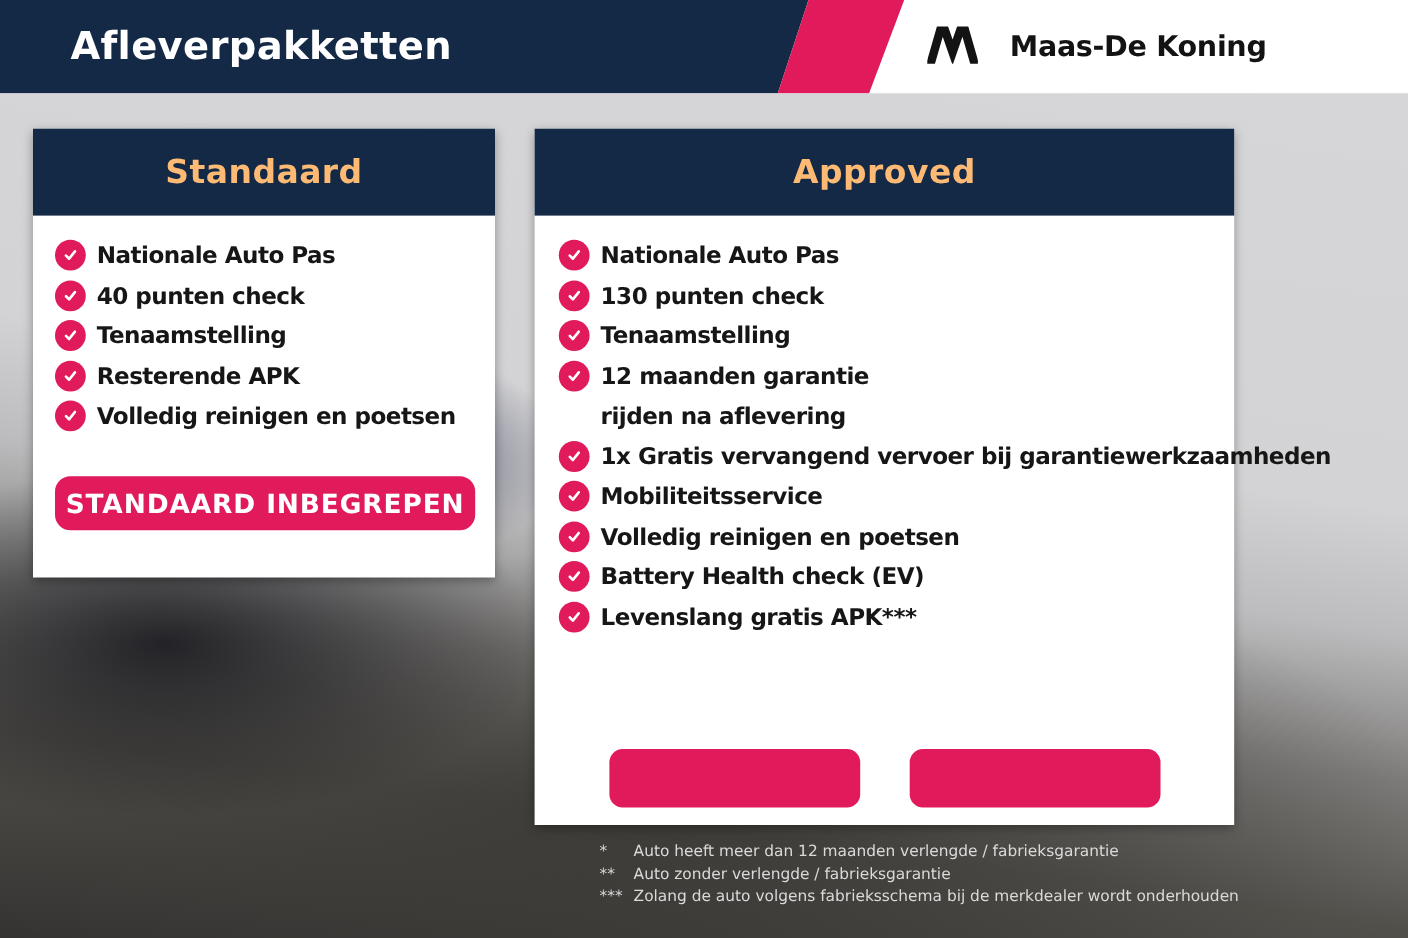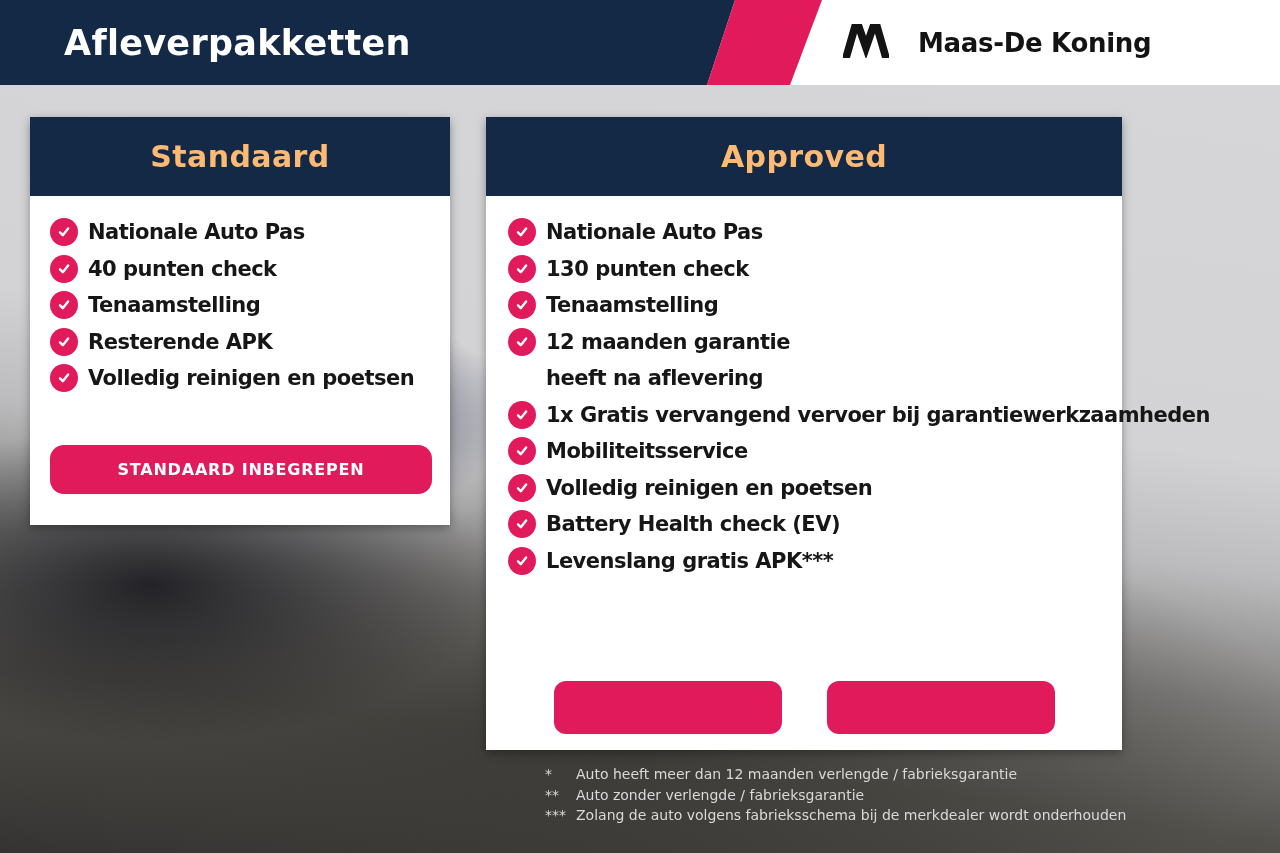--- a/index.html
+++ b/index.html
@@ -34,22 +34,22 @@
   #card-standaard .checklist{top:101px;padding:0 15px 0 20px;}
   #card-approved .checklist{top:101px;padding:0 15px 0 22px;}
   .check-row{display:flex;align-items:center;gap:10px;height:28px;margin-bottom:8.5px;}
   .check-badge{flex:0 0 28px;width:28px;height:28px;border-radius:50%;background:#e11a5b;
     display:flex;align-items:center;justify-content:center;}
   .check-badge svg{display:block;}
   .check-label{font-size:21px;font-weight:800;color:#161616;letter-spacing:-.5px;white-space:nowrap;}
 
   .pill-button{background:#e11a5b;border:none;color:#ffffff;font-family:inherit;
     font-weight:800;display:flex;align-items:center;justify-content:center;cursor:pointer;}
-  #standaard-button{position:absolute;left:20px;width:382px;bottom:31px;height:49px;
-    border-radius:14px;font-size:16px;letter-spacing:.8px;}
+  #standaard-button{position:absolute;left:20px;width:382px;bottom:43px;height:49px;
+    border-radius:14px;font-size:24px;letter-spacing:.8px;}
   #price-row{position:absolute;left:0;right:0;bottom:16px;display:flex;justify-content:center;gap:45px;}
   .price-button{width:228px;height:53px;border-radius:12px;font-size:28px;letter-spacing:.5px;}
 
   
   #footnotes{position:absolute;left:545px;top:764px;color:#dadada;font-size:14px;}
   .footnote-row{display:flex;line-height:20.5px;}
   .footnote-marker{width:31px;flex:0 0 31px;}
 </style>
 </head>
 <body>
@@ -161,21 +161,21 @@
           </svg>
         </span>
         <span class="check-label">12 maanden garantie</span>
       </li>
         <li class="check-row">
         <span class="check-badge" style="visibility: hidden;">
           <svg width="16" height="16" viewBox="0 0 24 24">
             <path d="M6 12.5l4.2 4.3 8-10" fill="none" stroke="#ffffff" stroke-width="3.6" stroke-linecap="round" stroke-linejoin="round"></path>
           </svg>
         </span>
-        <span class="check-label">heeft na aflevering</span>
+        <span class="check-label">rijden na aflevering</span>
       </li>
         <li class="check-row">
         <span class="check-badge">
           <svg width="16" height="16" viewBox="0 0 24 24">
             <path d="M6 12.5l4.2 4.3 8-10" fill="none" stroke="#ffffff" stroke-width="3.6" stroke-linecap="round" stroke-linejoin="round"></path>
           </svg>
         </span>
         <span class="check-label">1x Gratis vervangend vervoer bij garantiewerkzaamheden</span>
       </li>
         <li class="check-row">

